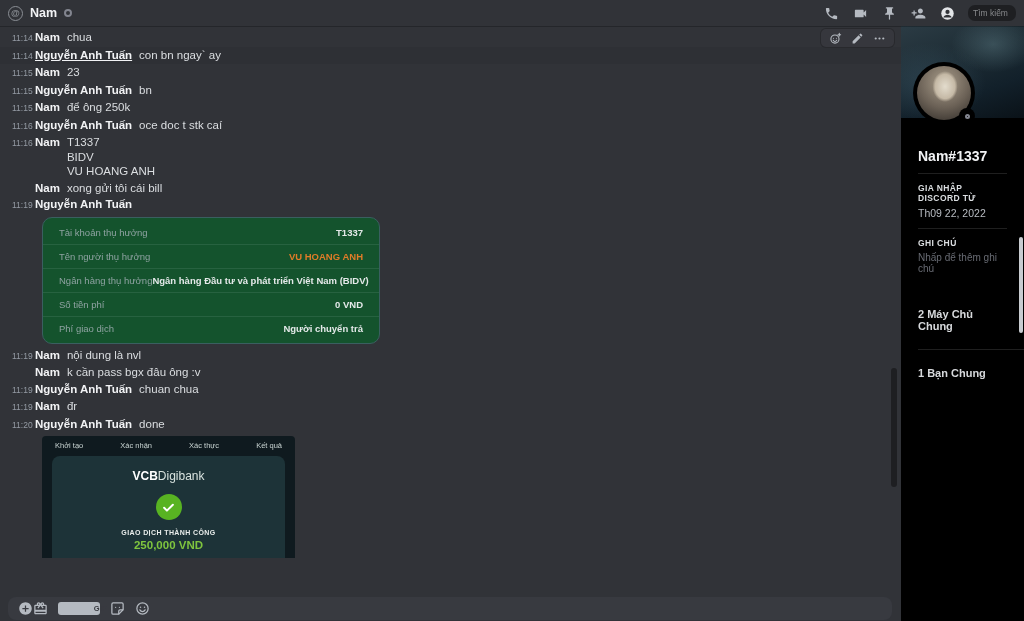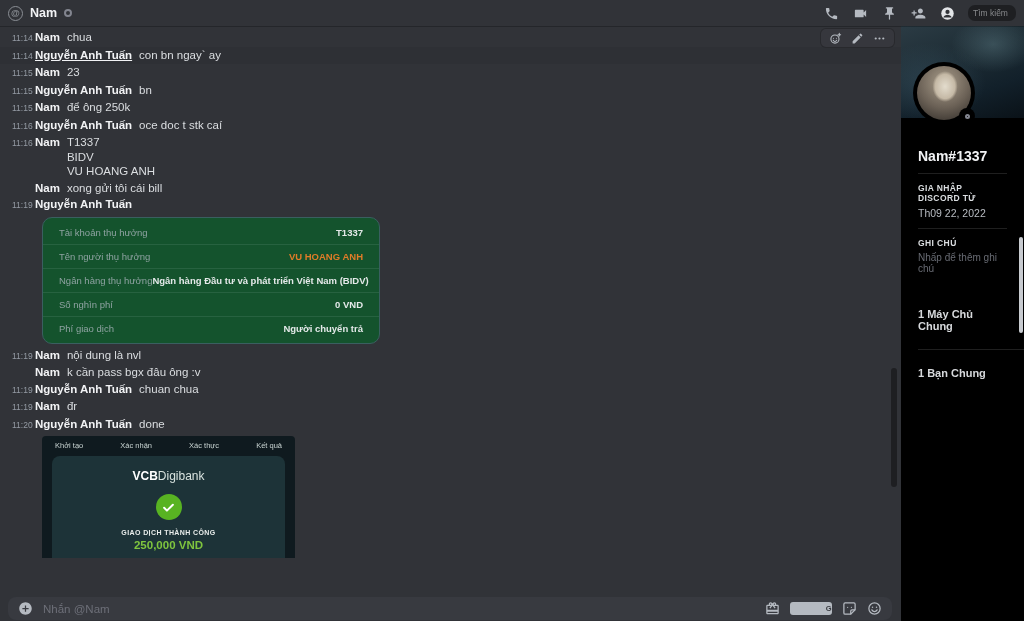--- a/index.html
+++ b/index.html
@@ -238,21 +238,21 @@
         </div>
         <div class="r-row">
           <span class="r-label">Tên người thụ hưởng</span>
           <span class="r-value orange">VU HOANG ANH</span>
         </div>
         <div class="r-row">
           <span class="r-label">Ngân hàng thụ hưởng</span>
           <span class="r-value">Ngân hàng Đầu tư và phát triển Việt Nam (BIDV)</span>
         </div>
         <div class="r-row">
-          <span class="r-label">Số nghìn phí</span>
+          <span class="r-label">Số tiền phí</span>
           <span class="r-value">0 VND</span>
         </div>
         <div class="r-row">
           <span class="r-label">Phí giao dịch</span>
           <span class="r-value">Người chuyển trả</span>
         </div>
       </div>
 
       <div class="msg-row">
         <span class="ts">11:19</span>
@@ -310,21 +310,20 @@
 
     <div class="chat-scrollthumb"></div>
   </div>
 
   <div class="composer">
     <span class="plus-icon">
       <svg viewBox="0 0 24 24" fill="currentColor">
           <path d="M12 2C6.49 2 2 6.49 2 12s4.49 10 10 10 10-4.49 10-10S17.51 2 12 2zm5 11h-4v4h-2v-4H7v-2h4V7h2v4h4v2z"></path>
         </svg>
     </span>
-    <input class="composer-input" placeholder="Nhắn @Nam" style="">
     <div class="composer-icons">
       <span class="c-btn">
         <svg viewBox="0 0 24 24" fill="currentColor">
             <path d="M20 6h-2.18c.11-.31.18-.65.18-1 0-1.66-1.34-3-3-3-1.05 0-1.96.54-2.5 1.35l-.5.67-.5-.68C10.96 2.54 10.05 2 9 2 7.34 2 6 3.34 6 5c0 .35.07.69.18 1H4c-1.11 0-1.99.89-1.99 2L2 19c0 1.11.89 2 2 2h16c1.11 0 2-.89 2-2V8c0-1.11-.89-2-2-2zm-5-2c.55 0 1 .45 1 1s-.45 1-1 1-1-.45-1-1 .45-1 1-1zM9 4c.55 0 1 .45 1 1s-.45 1-1 1-1-.45-1-1 .45-1 1-1zm11 15H4v-2h16v2zm0-5H4V8h5.08L7 10.83 8.62 12 12 7.4 15.38 12 17 10.83 14.92 8H20v6z"></path>
           </svg>
       </span>
       <span class="c-btn">
         <span class="gif-badge">GIF</span>
       </span>
       <span class="c-btn">
@@ -355,20 +354,20 @@
         </div>
     </div>
     <div class="p-body">
       <div class="p-username">Nam#1337</div>
       <div class="p-divider"></div>
       <div class="p-sec-title">GIA NHẬP DISCORD TỪ</div>
       <div class="p-sec-value">Th09 22, 2022</div>
       <div class="p-divider"></div>
       <div class="p-sec-title">GHI CHÚ</div>
       <div class="p-note">Nhấp để thêm ghi chú</div>
-      <div class="p-mutual first">1 Máy Chủ Chung</div>
+      <div class="p-mutual first">2 Máy Chủ Chung</div>
       <div class="p-divider full"></div>
       <div class="p-mutual">1 Bạn Chung</div>
     </div>
     <div class="profile-scrollthumb"></div>
   </div>
 
 </div>
 
 </body></html>

